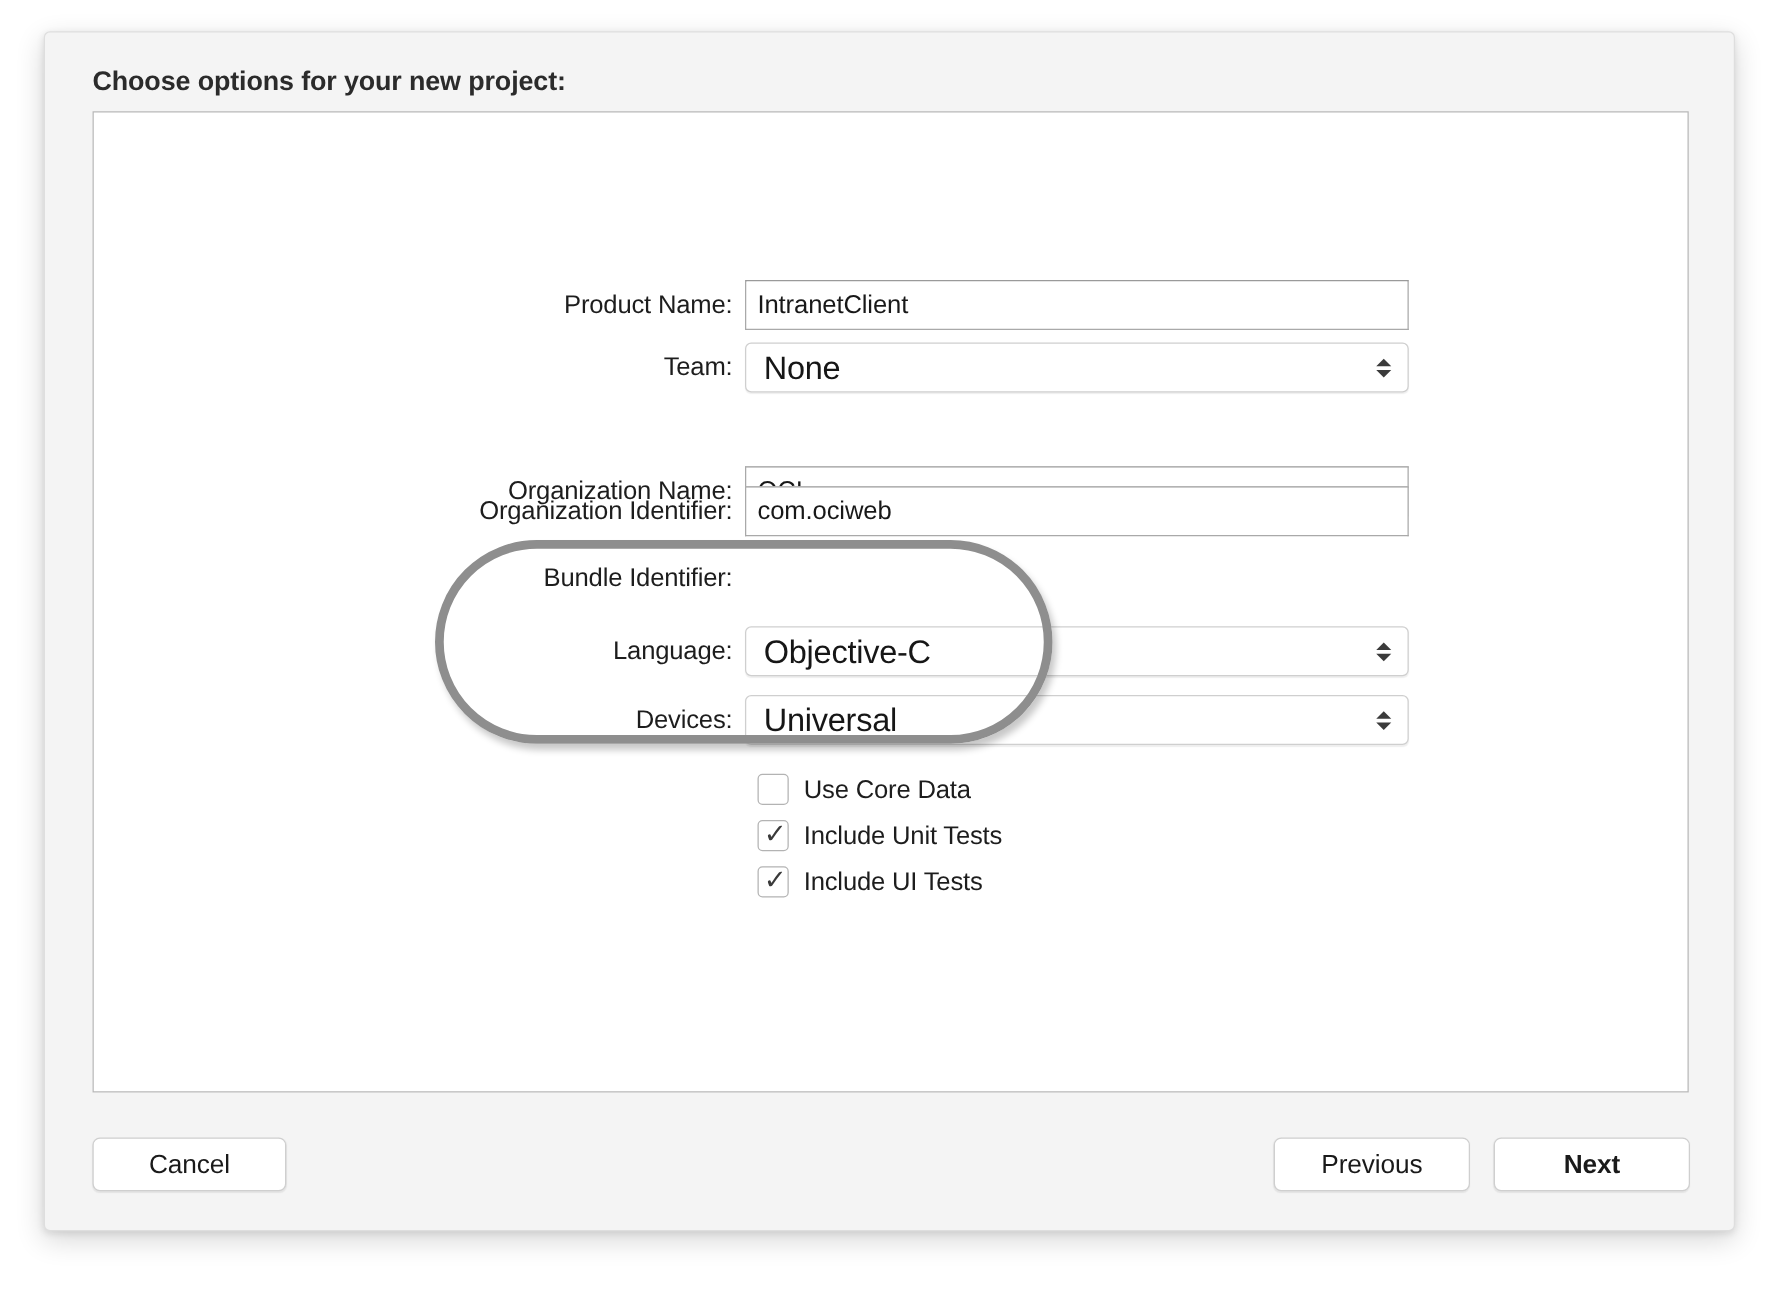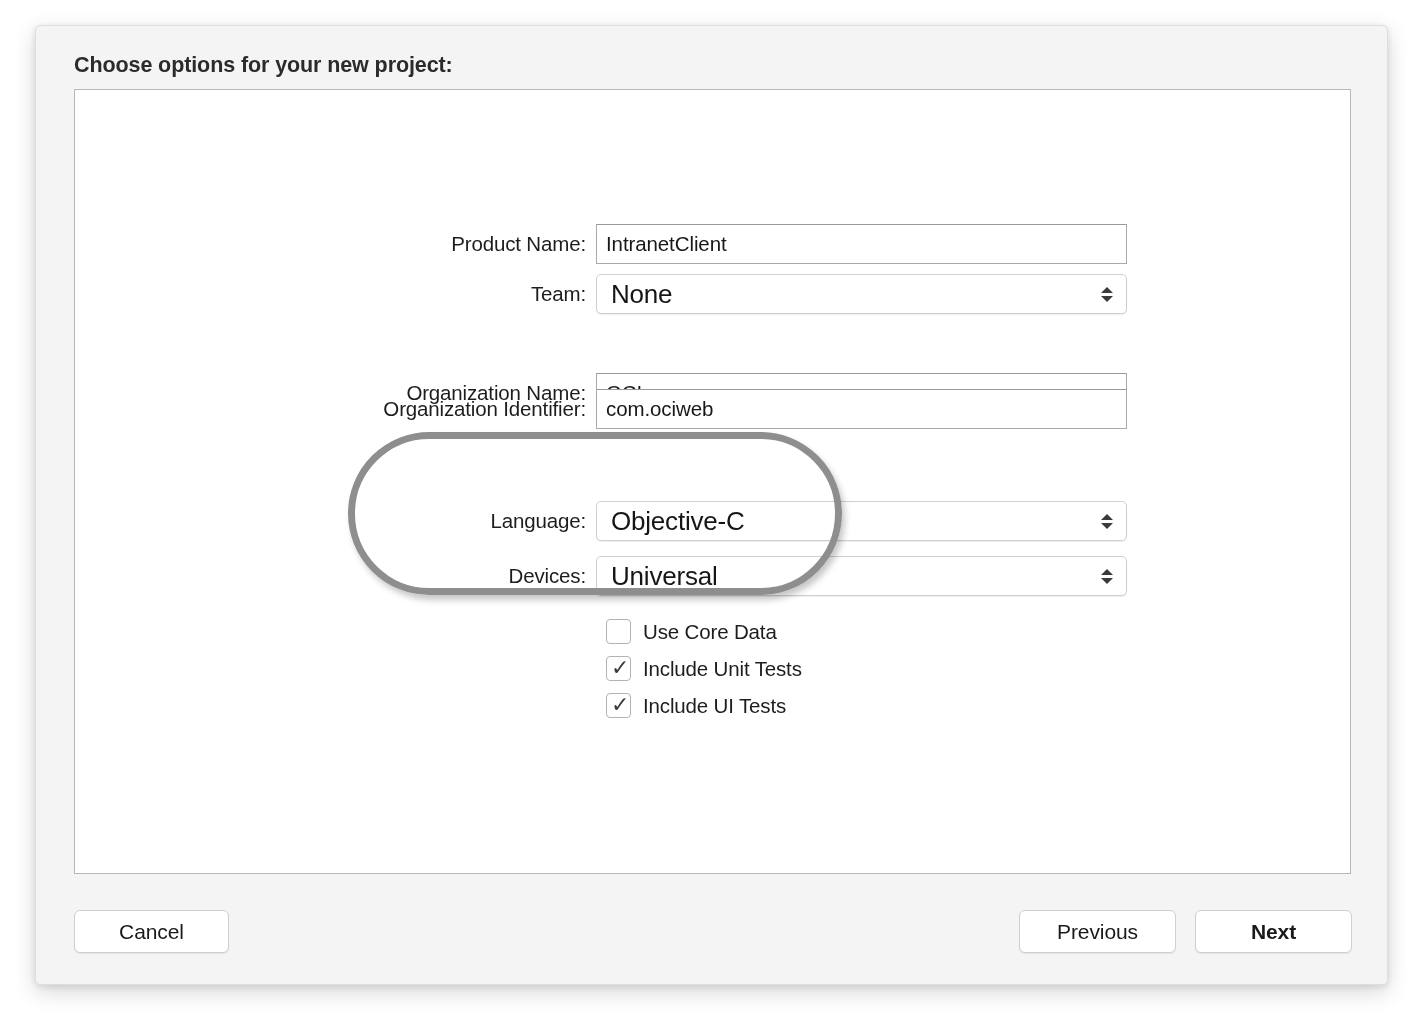--- a/index.html
+++ b/index.html
@@ -252,20 +252,21 @@
           <div class="row-label">Organization Name:</div>
           <div class="textfield">OCI</div>
         </div>
 
         <div class="row" style="top:299px;">
           <div class="row-label">Organization Identifier:</div>
           <div class="textfield">com.ociweb</div>
         </div>
 
         <div class="row" style="top:353px;">
+          <div class="row-label">Bundle Identifier:</div>
         </div>
 
         <div class="row" style="top:411px;">
           <div class="row-label">Language:</div>
           <div class="popup">
             <span>Objective-C</span>
             <span class="stepper">
               <span class="chev up"></span>
                 <span class="chev down"></span>
             </span>

